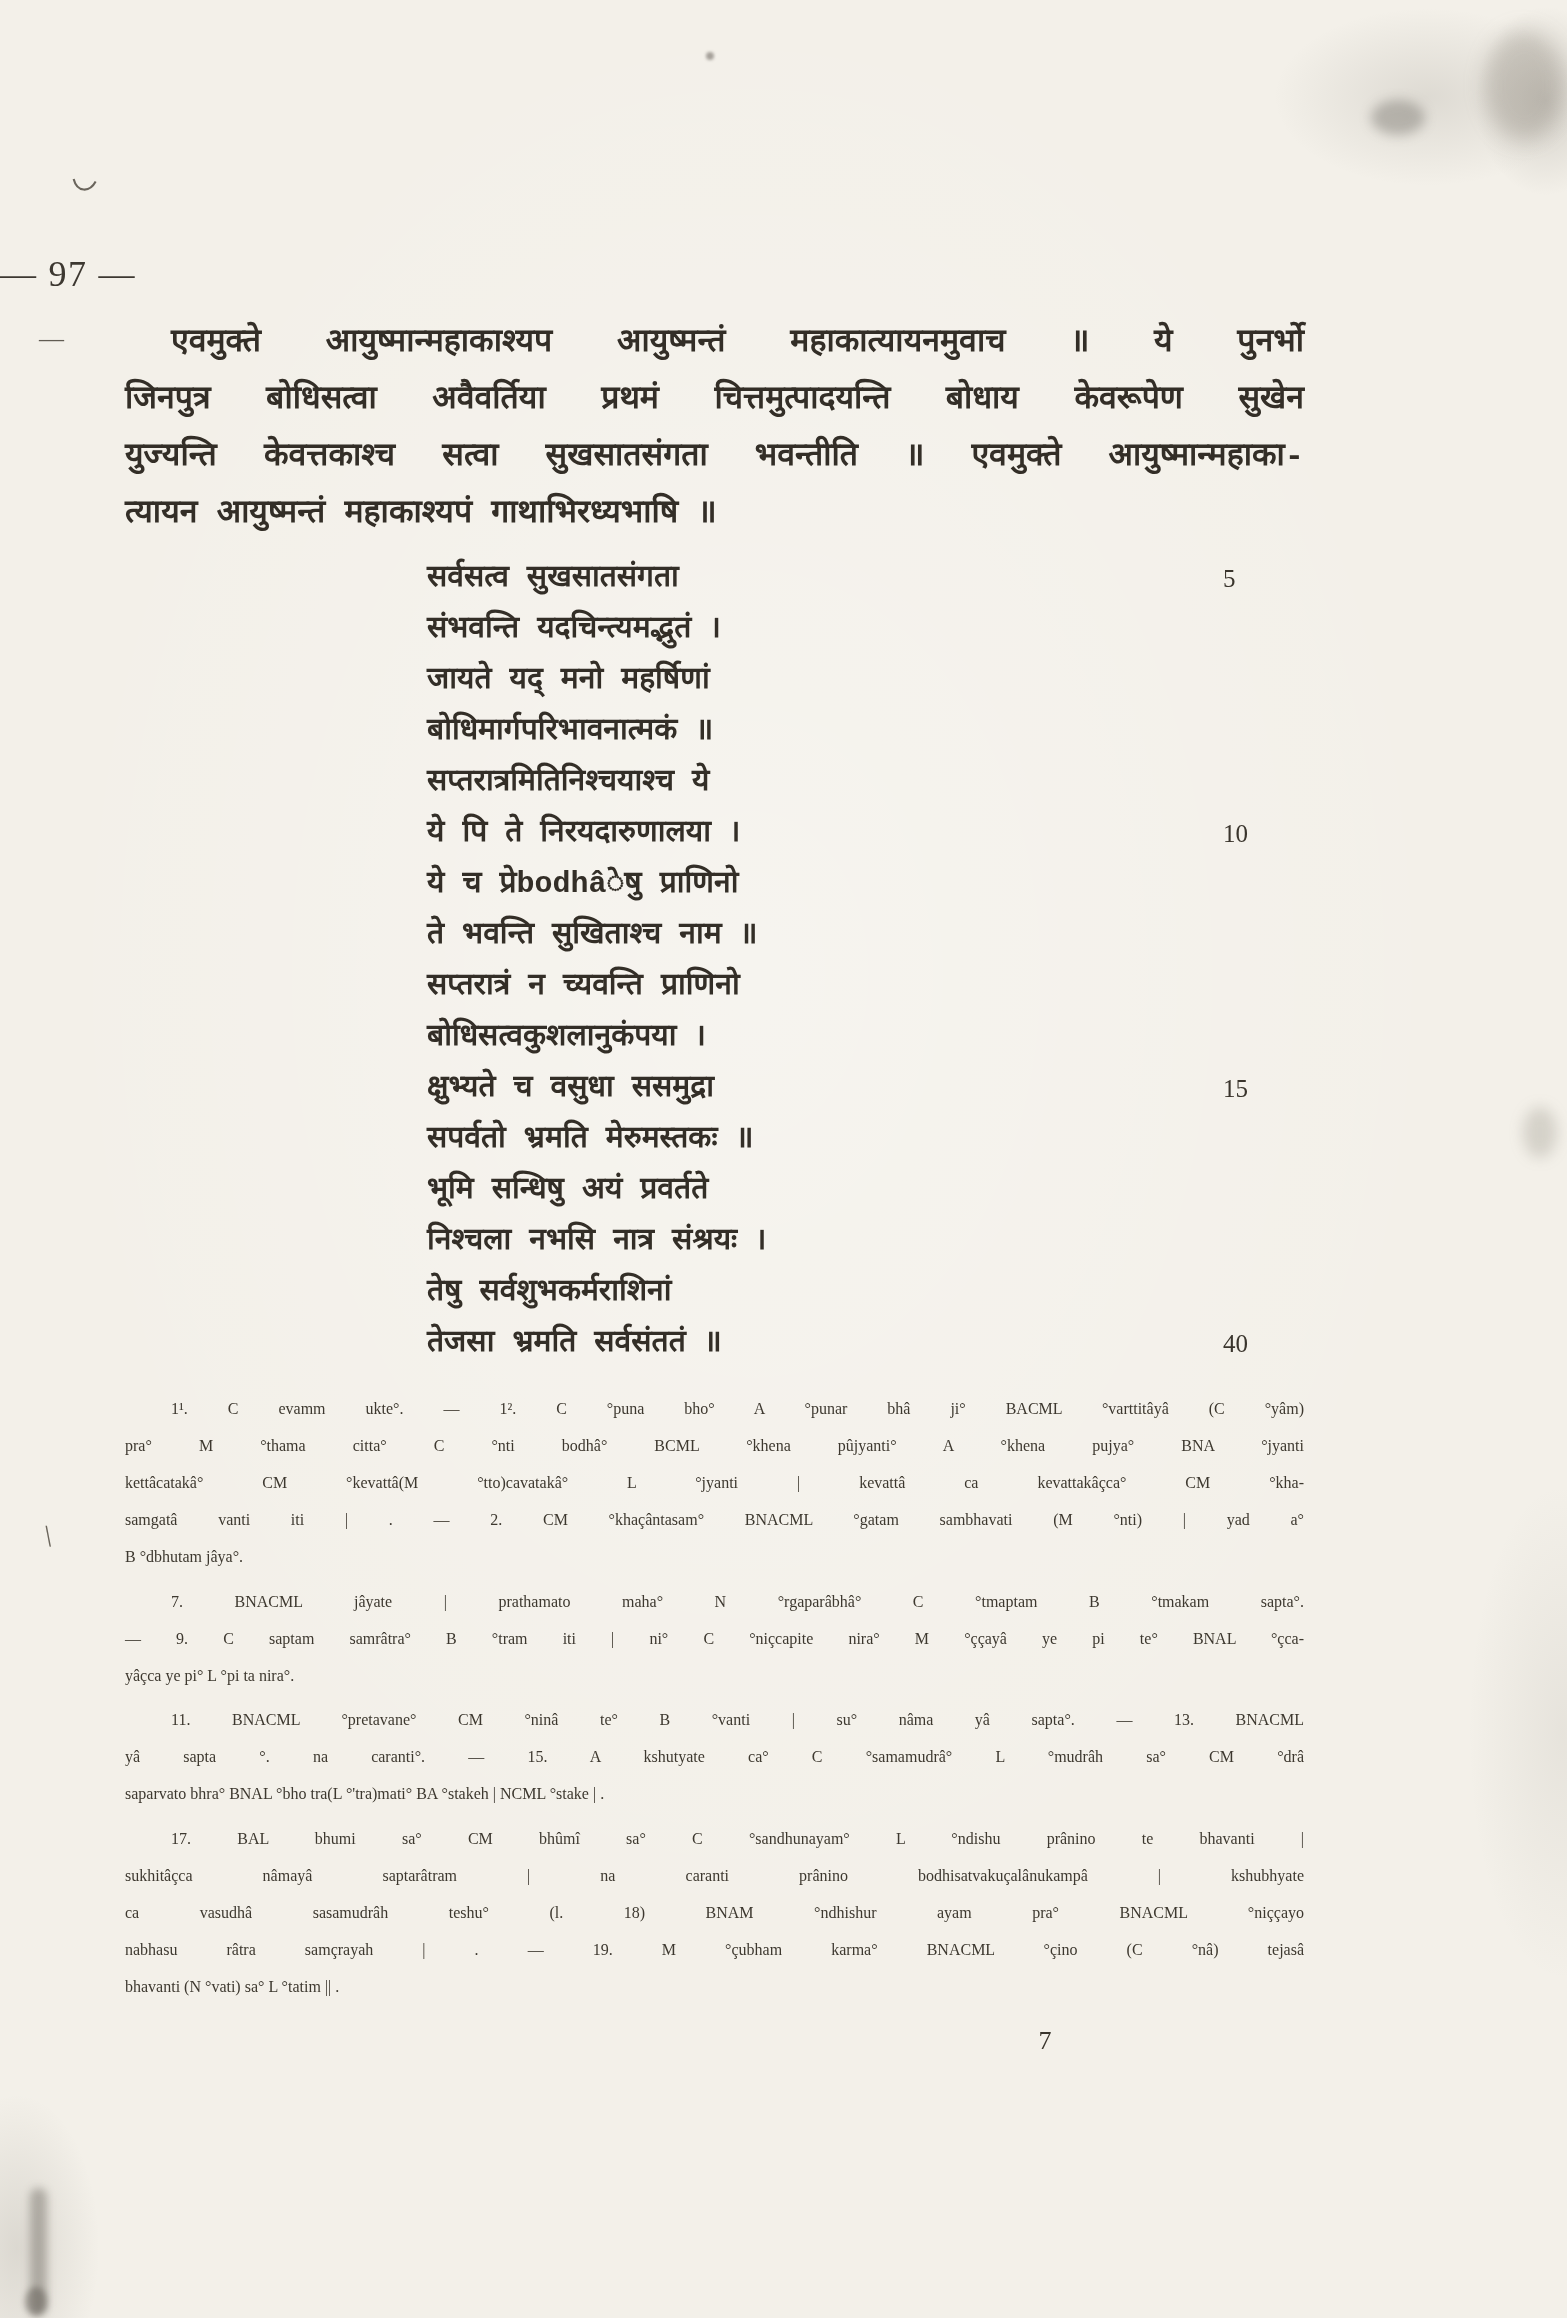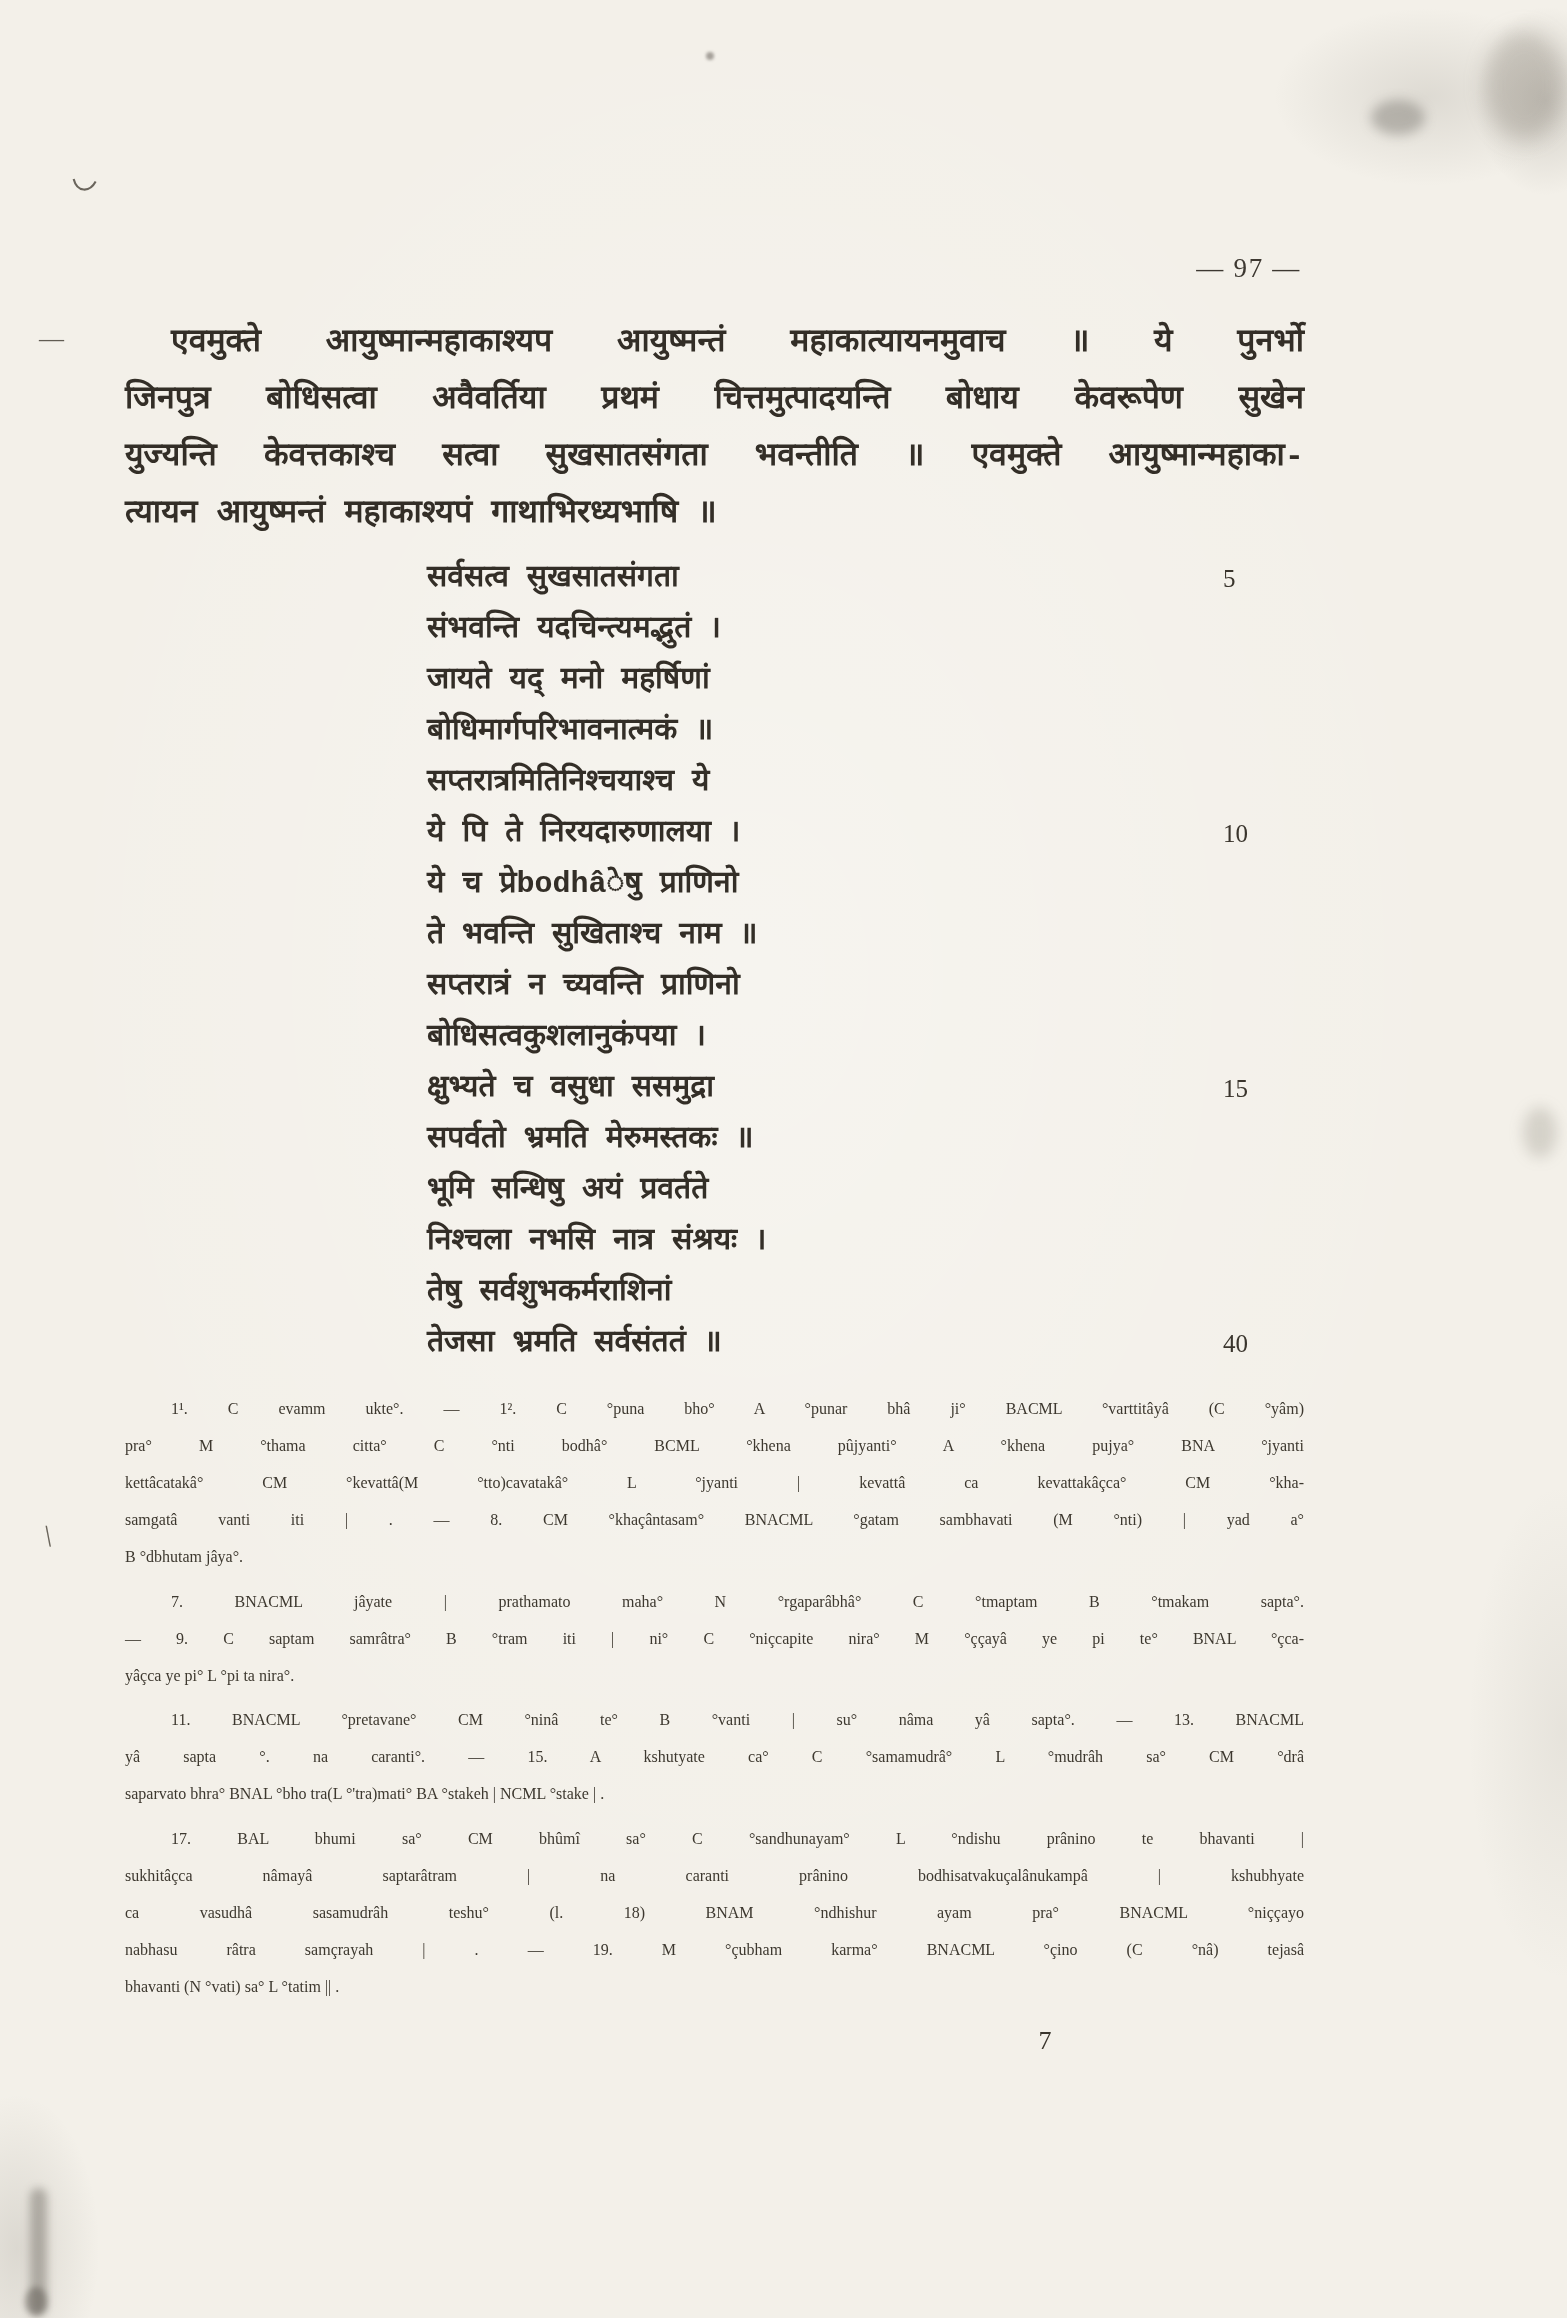--- a/index.html
+++ b/index.html
@@ -22,22 +22,22 @@
   }
   .deva {
     font-family: Liberation Mono, monospace;
     font-weight: 700;
     color: #332e27;
   }
   .pagenum-top {
     position: absolute;
     top: 253px; left: 0;
     width: 1301px;
-    text-align: right;
-    font-size: 27px;
+    text-align: left;
+    font-size: 36px;
     letter-spacing: 1.7px;
     color: #3d3831;
   }
   .prose {
     position: absolute;
     top: 314px; left: 125px;
     width: 1179px;
     font-size: 32px;
     line-height: 57px;
   }
@@ -144,21 +144,21 @@
     <div class="verse-row"><span class="verse-text deva">निश्चला नभसि नात्र संश्रयः ।</span><span class="verse-num"></span></div>
     <div class="verse-row"><span class="verse-text deva">तेषु सर्वशुभकर्मराशिनां</span><span class="verse-num"></span></div>
     <div class="verse-row"><span class="verse-text deva">तेजसा भ्रमति सर्वसंततं ॥</span><span class="verse-num">40</span></div>
   </div>
 
   <div class="apparatus">
     <div class="app-para">
       <div class="app-line indent">1¹. C evamm ukte°. — 1². C °puna bho° A °punar bhâ ji° BACML °varttitâyâ (C °yâm)</div>
       <div class="app-line">pra° M °thama citta° C °nti bodhâ° BCML °khena pûjyanti° A °khena pujya° BNA °jyanti</div>
       <div class="app-line">kettâcatakâ° CM °kevattâ(M °tto)cavatakâ° L °jyanti | kevattâ ca kevattakâçca° CM °kha-</div>
-      <div class="app-line">samgatâ vanti iti | . — 8. CM °khaçântasam° BNACML °gatam sambhavati (M °nti) | yad a°</div>
+      <div class="app-line">samgatâ vanti iti | . — 2. CM °khaçântasam° BNACML °gatam sambhavati (M °nti) | yad a°</div>
       <div class="app-line short">B °dbhutam jâya°.</div>
     </div>
     <div class="app-para">
       <div class="app-line indent">7. BNACML jâyate | prathamato maha° N °rgaparâbhâ° C °tmaptam B °tmakam sapta°.</div>
       <div class="app-line">— 9. C saptam samrâtra° B °tram iti | ni° C °niçcapite nira° M °ççayâ ye pi te° BNAL °çca-</div>
       <div class="app-line short">yâçca ye pi° L °pi ta nira°.</div>
     </div>
     <div class="app-para">
       <div class="app-line indent">11. BNACML °pretavane° CM °ninâ te° B °vanti | su° nâma yâ sapta°. — 13. BNACML</div>
       <div class="app-line">yâ sapta °. na caranti°. — 15. A kshutyate ca° C °samamudrâ° L °mudrâh sa° CM °drâ</div>

